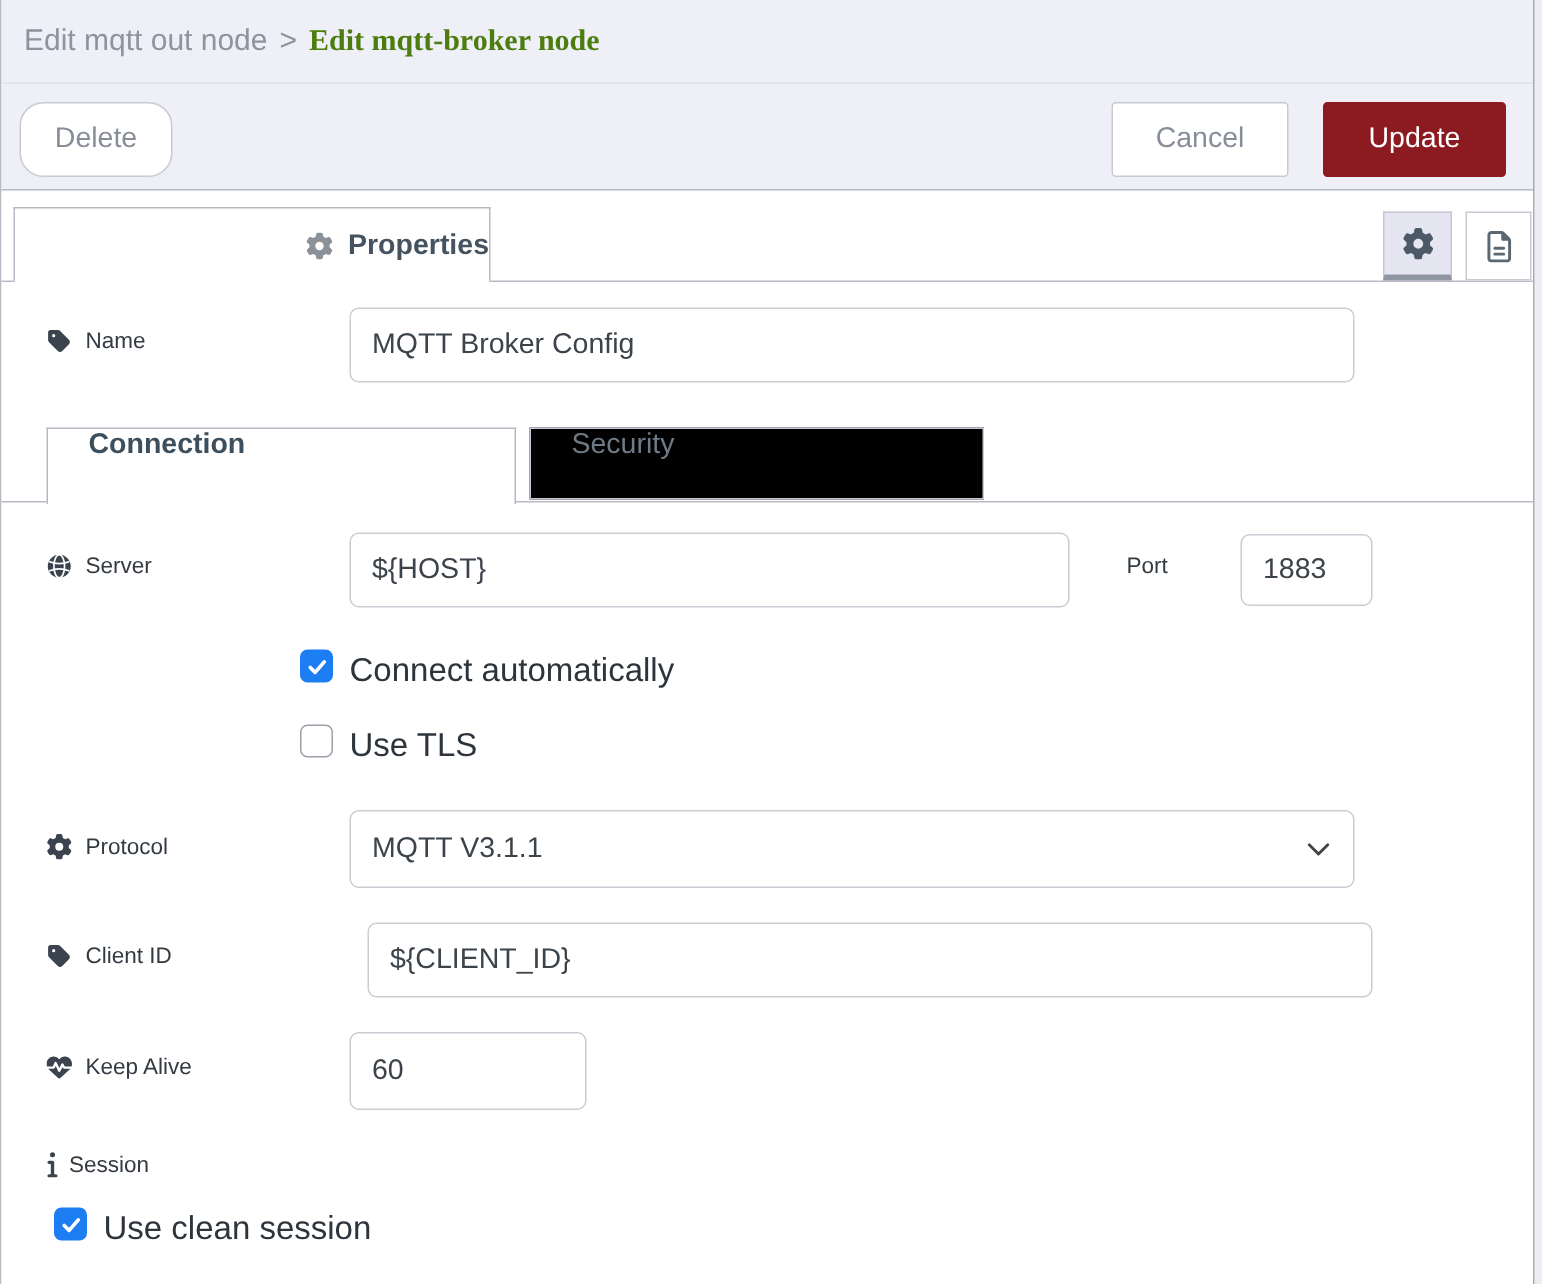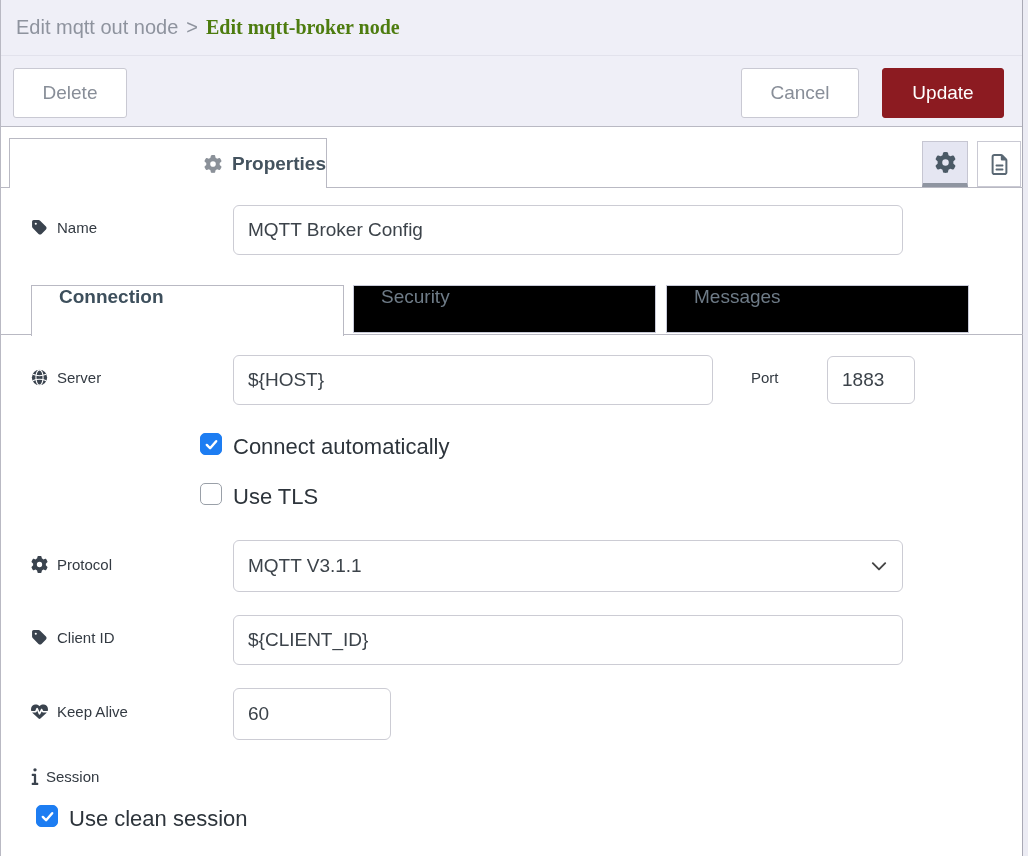--- a/index.html
+++ b/index.html
@@ -30,21 +30,21 @@
     position:absolute; left:0; top:56px; right:0; height:71px;
     background:#efeff7; border-bottom:1px solid #b9b9c3;
   }
   .btn {
     position:absolute; top:12px; height:50px;
     background:#fff; border:1px solid #c9c9d3; border-radius:3px;
     font-size:19px; color:#888e98; font-family:inherit;
     display:flex; align-items:center; justify-content:center;
     cursor:pointer;
   }
-  .btn.delete { left:12px; width:114px; }
+  .btn.delete { left:12px; width:102px;border-radius:16px; }
   .btn.cancel { left:740px; width:118px; }
   .btn.update { left:881px; width:122px; background:#8c1b21; border-color:#8c1b21; color:#fff; }
   
   .content { position:absolute; left:0; top:128px; right:0; bottom:0; background:#fff; }
   .tabbar-line { position:absolute; left:0; top:59px; width:1022px; height:1px; background:#b9b9c3; }
   .properties-tab {
     position:absolute; left:8px; top:10px; width:318px; height:50px;
     background:#fff; border:1px solid #b9b9c3; border-bottom:none; z-index:2;
     display:flex; align-items:center; padding-left:22px; gap:10px;
     font-size:19px; font-weight:bold; color:#44535f; cursor:pointer;justify-content:flex-end;
@@ -145,23 +145,20 @@
         </svg>
       <span>Name</span>
     </div>
     <input class="tbox" style="left: 232px; top: 77px; width: 670px;" value="MQTT Broker Config">
 
     <div class="sec-tab active" style="left:30px; width:313px;">
       <span>Connection</span>
     </div>
     <div class="sec-tab inactive" style="left:352px; width:303px;">
       <span>Security</span>
-    </div>
-    <div class="sec-tab inactive" style="left:665px; width:303px;">
-      <span>Messages</span>
     </div>
     <div class="sec-line"></div>
 
     <div class="row-label" style="top:241px;">
       <svg viewBox="0 0 20 20">
         <circle cx="10" cy="10" r="9" fill="currentColor"></circle>
         <g stroke="#fff" stroke-width="1.3" fill="none">
           <ellipse cx="10" cy="10" rx="4.2" ry="9"></ellipse>
           <path d="M2 6.2 Q10 9.6 18 6.2 M2 13.8 Q10 10.4 18 13.8"></path>
         </g>
@@ -198,21 +195,21 @@
           <path d="M2.5 5.5 8 11 13.5 5.5" stroke="#444" stroke-width="1.7" fill="none" stroke-linecap="round" stroke-linejoin="round"></path>
         </svg>
     </div>
 
     <div class="row-label" style="top:501px;">
       <svg viewBox="0 0 448 512" fill="currentColor">
           <path d="M0 80V229.5c0 17 6.7 33.3 18.7 45.3l176 176c25 25 65.5 25 90.5 0L418.7 317.3c25-25 25-65.5 0-90.5l-176-176c-12-12-28.3-18.7-45.3-18.7H48C21.5 32 0 53.5 0 80zm112 32a32 32 0 1 1 0 64 32 32 0 1 1 0-64z"></path>
         </svg>
       <span>Client ID</span>
     </div>
-    <input class="tbox" style="left: 232px; top: 487px; width: 670px;" value="${CLIENT_ID}">
+    <input class="tbox" style="left: 244px; top: 487px; width: 670px;" value="${CLIENT_ID}">
 
     <div class="row-label" style="top:575px;">
       <svg viewBox="0 0 512 512" fill="currentColor">
           <path d="M228.3 469.1L47.6 300.4c-4.2-3.9-8.2-8.1-11.9-12.4h87c22.6 0 43-13.6 51.7-34.5l10.5-25.2 49.3 109.5c3.8 8.5 12.1 14 21.4 14.1s17.8-5 22-13.3L320 253.7l1.7 3.4c9.5 19 28.9 31 50.1 31H476.3c-3.7 4.3-7.7 8.5-11.9 12.4L283.7 469.1c-7.5 7-17.4 10.9-27.7 10.9s-20.2-3.9-27.7-10.9zM503.7 240h-132c-3 0-5.8-1.7-7.2-4.4l-23.2-46.3c-4.1-8.1-12.4-13.3-21.5-13.3s-17.4 5.1-21.5 13.3l-41.4 82.8L205.9 158.2c-3.9-8.7-12.7-14.3-22.2-14.1s-18.1 5.9-21.8 14.8l-31.8 76.3c-1.2 3-4.2 4.9-7.4 4.9H16c-2.6 0-5 .4-7.3 1.1C3.1 225.2 0 208.2 0 190.9v-5.8c0-69.9 50.5-129.5 119.4-141c45.6-7.6 92 7.3 124.6 39.9l12 12 12-12c32.6-32.6 79-47.5 124.6-39.9C461.5 55.6 512 115.2 512 185.1v5.8c0 16.9-2.9 33.5-8.3 49.1z"></path>
         </svg>
       <span>Keep Alive</span>
     </div>
     <input class="tbox" style="left: 232px; top: 560px; width: 158px; height: 52px;" value="60">
 
     <div class="row-label" style="top:639px; gap:7px;">

